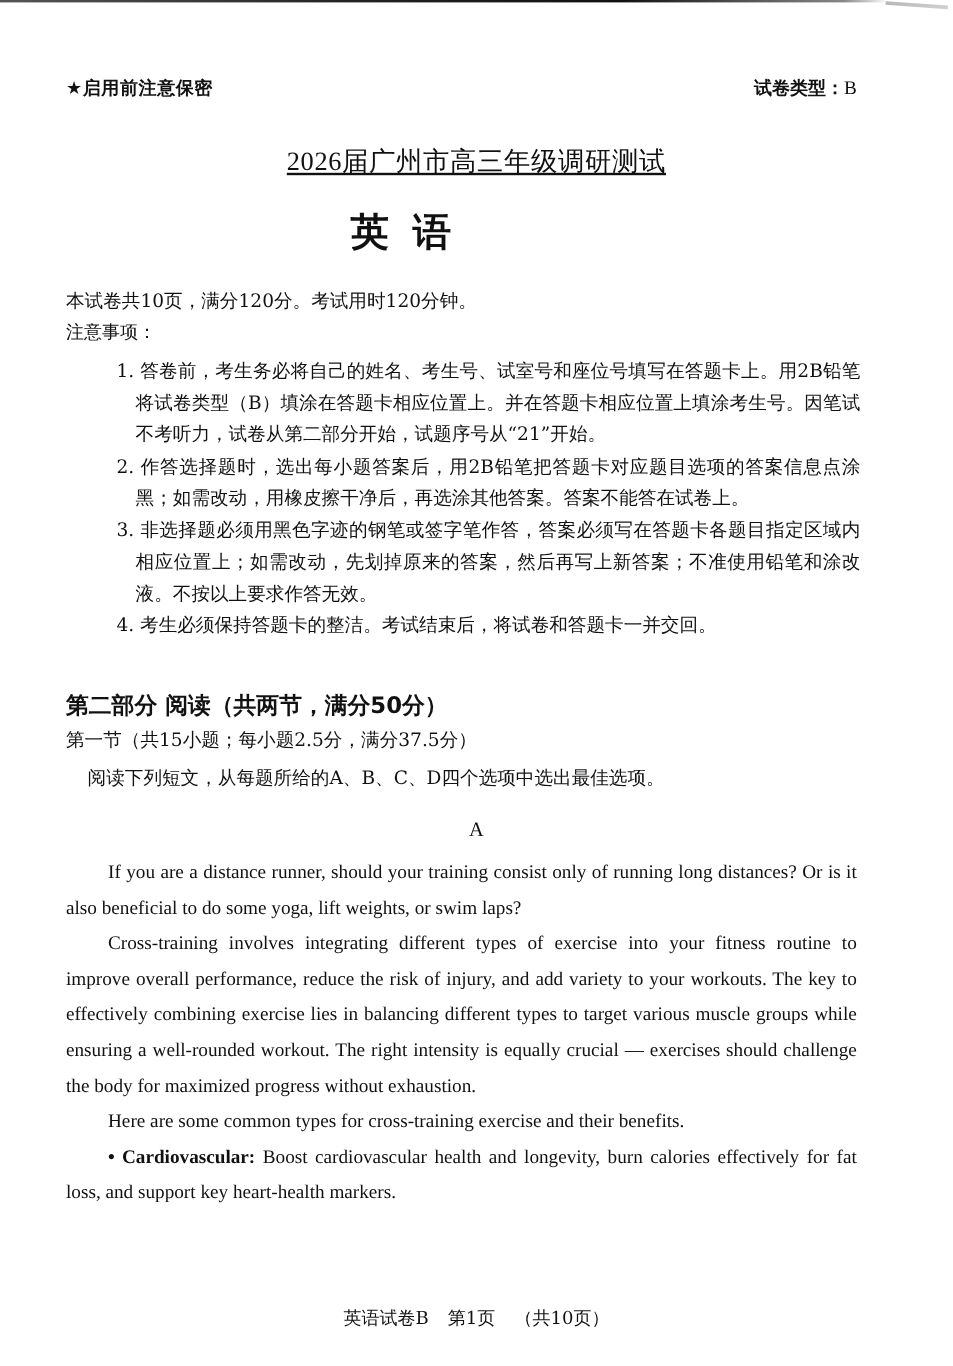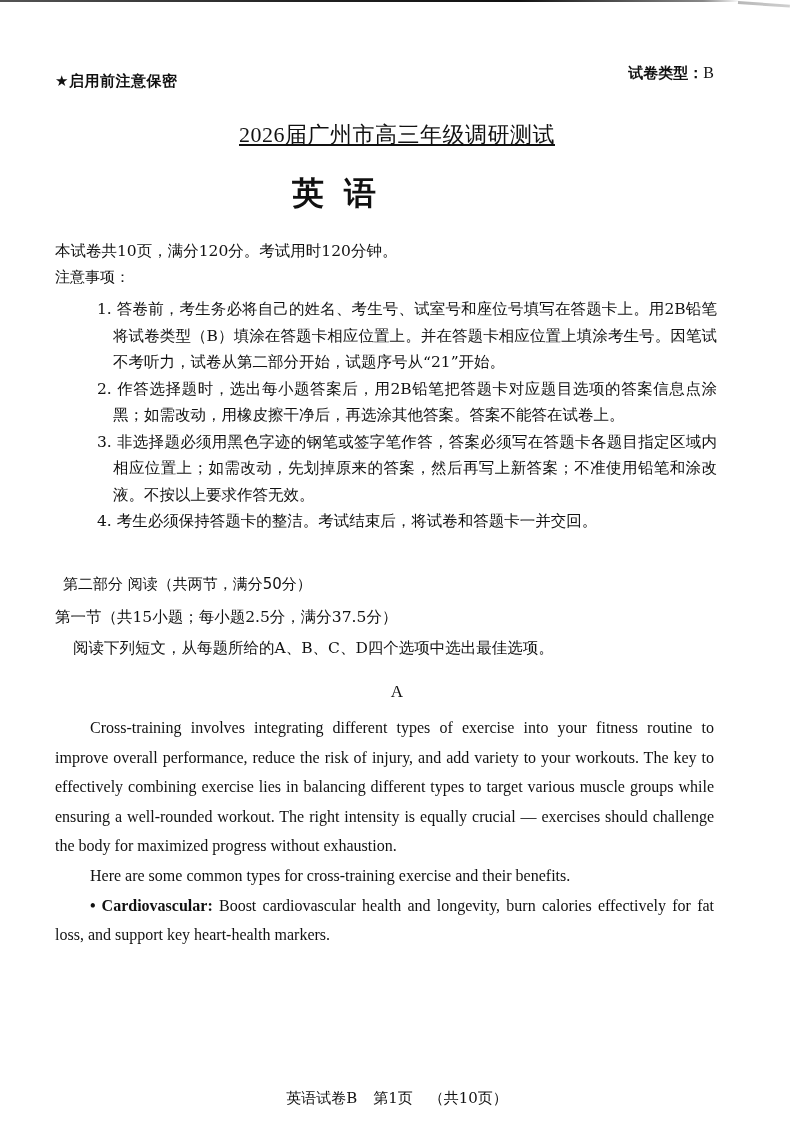--- a/index.html
+++ b/index.html
@@ -35,21 +35,20 @@
     opacity: 0.7;
   }
   .abs { position: absolute; white-space: nowrap; }
 
   .confidential {
     left: 55px; top: 64px;
     font-family: "DejaVu Sans", "Liberation Sans", sans-serif;
     font-weight: bold;
     font-size: 15px;
     letter-spacing: 0.5px;
-    margin-top: 8px;
   }
   .paper-type {
     right: 80px; top: 64px;
     font-family: "DejaVu Sans", "Liberation Sans", sans-serif;
     font-weight: bold;
     font-size: 15px;
   }
   .paper-type .val {
     font-family: "Liberation Serif", serif;
     font-weight: normal;
@@ -95,24 +94,24 @@
   }
   .notice-item {
     font-size: 15.5px;
     line-height: 26.5px;
     padding-left: 16px;
     text-indent: -16px;
     text-align: justify;
     text-align-last: left;
   }
   .section-heading {
-    left: 63px; top: 575px;
+    left: 55px; top: 575px;
     font-family: "DejaVu Sans", "Liberation Sans", sans-serif;
-    font-weight: normal;
-    font-size: 15px;
+    font-weight: bold;
+    font-size: 19px;
   }
   .subsection-heading { left: 55px; top: 607px; }
   .directions { left: 73px; top: 638px; }
   .passage-label {
     left: 0; width: 794px; top: 682px;
     text-align: center;
     font-family: "Liberation Serif", serif;
     font-size: 17px;
   }
   .passage {
@@ -161,18 +160,19 @@
   <li class="notice-item">4. 考生必须保持答题卡的整洁。考试结束后，将试卷和答题卡一并交回。</li>
 </ul>
 
 <div class="abs section-heading">第二部分 阅读（共两节，满分50分）</div>
 <div class="abs line subsection-heading">第一节（共15小题；每小题2.5分，满分37.5分）</div>
 <div class="abs line directions">阅读下列短文，从每题所给的A、B、C、D四个选项中选出最佳选项。</div>
 
 <div class="abs passage-label">A</div>
 
 <div class="passage">
+  <p>If you are a distance runner, should your training consist only of running long distances? Or is it also beneficial to do some yoga, lift weights, or swim laps?</p>
   <p>Cross-training involves integrating different types of exercise into your fitness routine to improve overall performance, reduce the risk of injury, and add variety to your workouts. The key to effectively combining exercise lies in balancing different types to target various muscle groups while ensuring a well-rounded workout. The right intensity is equally crucial — exercises should challenge the body for maximized progress without exhaustion.</p>
   <p>Here are some common types for cross-training exercise and their benefits.</p>
   <p><span class="bullet-dot">•</span><span class="bullet-term">Cardiovascular:</span><span> Boost cardiovascular health and longevity, burn calories effectively for fat loss, and support key heart-health markers.</span></p>
 </div>
 
 <div class="abs footer"><span>英语试卷B</span><span>第1页</span><span>（共10页）</span></div>
 
 </body></html>

